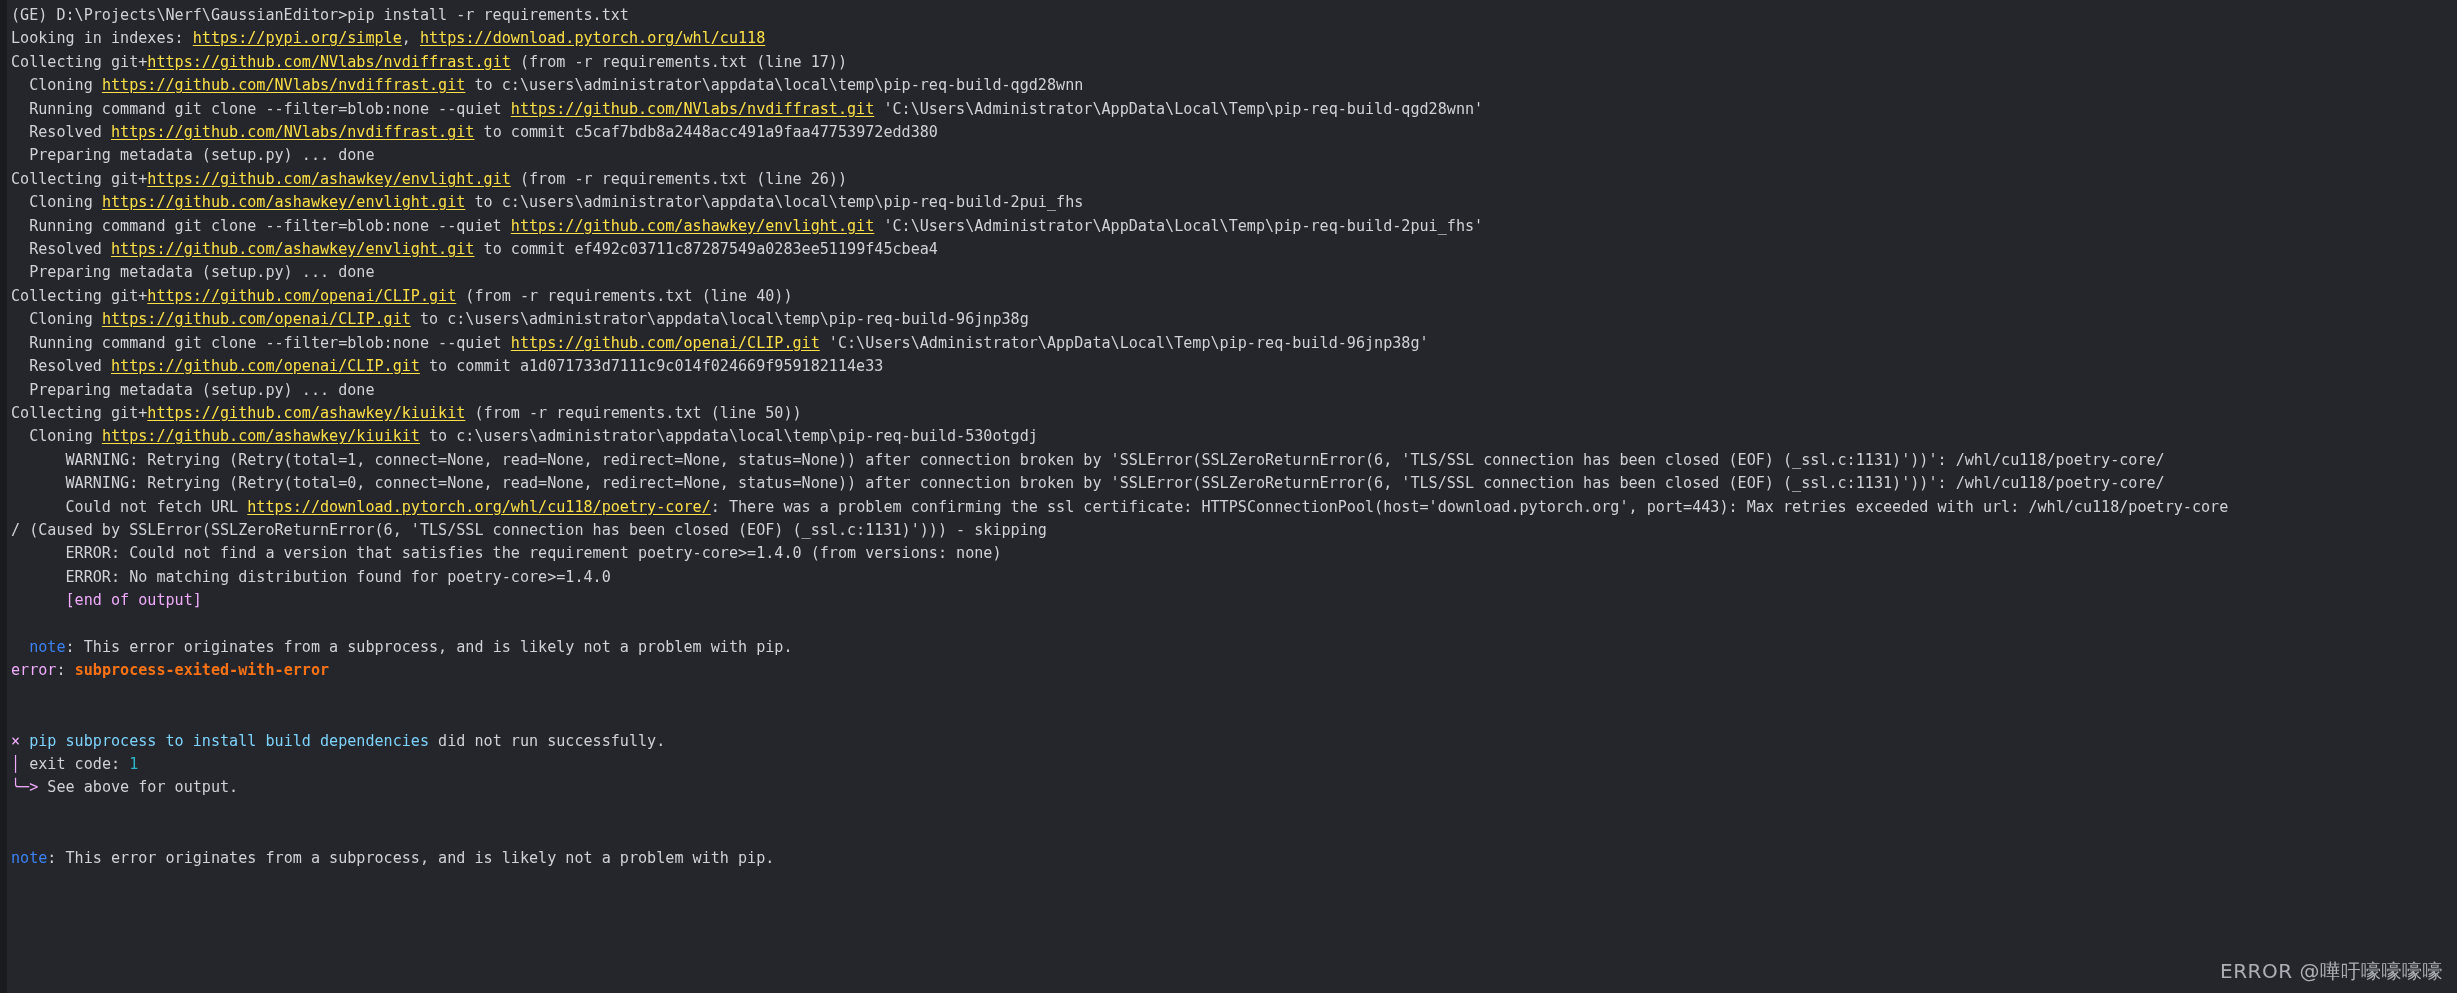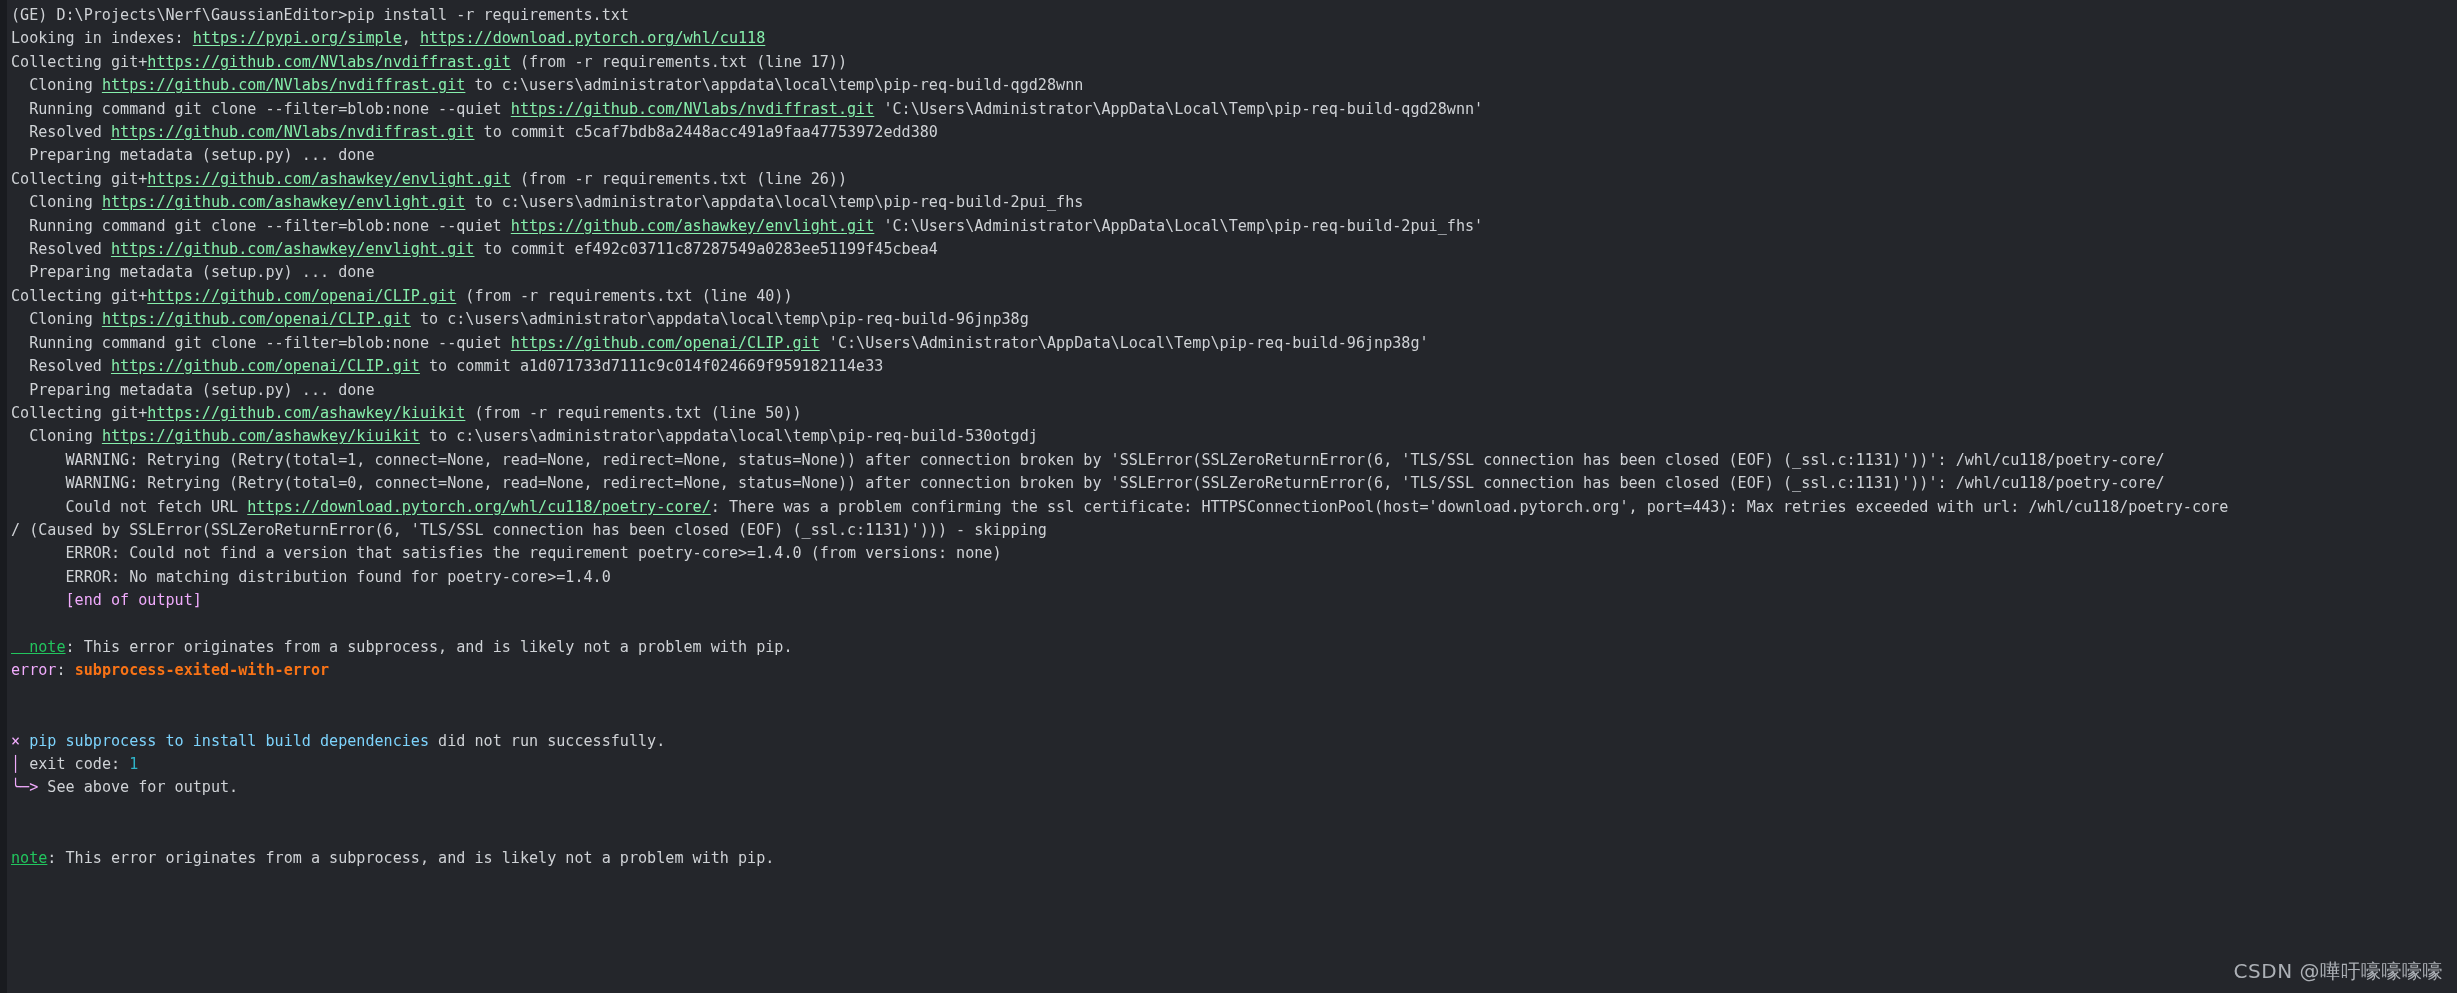--- a/index.html
+++ b/index.html
@@ -40,38 +40,38 @@
     letter-spacing: 0px;
     color: #cfd2d6;
     -webkit-font-smoothing: antialiased;
   }
   .ln {
     white-space: pre;
     height: 23.42px;
     padding-left: 4px;
   }
   .plain   { color: #cfd2d6; }
-  .link    { color: #86efac; text-decoration: underline; text-underline-offset: 2px; }
+  .link    { color: #fde047; text-decoration: underline; text-underline-offset: 2px; }
   .red     { color: #f0abfc; }
   .green   { color: #7dd3fc; }
-  .magenta { color: #22c55e; text-decoration: underline; }
+  .magenta { color: #3b82f6; }
   .cyan    { color: #2fb3c8; }
   .white-b { color: #f97316; font-weight: bold; }
 
   #watermark {
     position: absolute;
     right: 14px;
     bottom: 8px;
     color: #b8bcc2;
     font-family: "DejaVu Sans", "Liberation Sans", sans-serif;
     font-size: 20px;
     letter-spacing: 0.5px;
     opacity: 0.92;
   }
 </style>
 </head>
 <body>
 
 <div id="terminal">
   <div id="gutter"></div>
   <div id="lines"><div class="ln"><span class="plain">(GE) D:\Projects\Nerf\GaussianEditor&gt;pip install -r requirements.txt</span></div><div class="ln"><span class="plain">Looking in indexes: </span><span class="link">https://pypi.org/simple</span><span class="plain">, </span><span class="link">https://download.pytorch.org/whl/cu118</span></div><div class="ln"><span class="plain">Collecting git+</span><span class="link">https://github.com/NVlabs/nvdiffrast.git</span><span class="plain"> (from -r requirements.txt (line 17))</span></div><div class="ln"><span class="plain">  Cloning </span><span class="link">https://github.com/NVlabs/nvdiffrast.git</span><span class="plain"> to c:\users\administrator\appdata\local\temp\pip-req-build-qgd28wnn</span></div><div class="ln"><span class="plain">  Running command git clone --filter=blob:none --quiet </span><span class="link">https://github.com/NVlabs/nvdiffrast.git</span><span class="plain"> 'C:\Users\Administrator\AppData\Local\Temp\pip-req-build-qgd28wnn'</span></div><div class="ln"><span class="plain">  Resolved </span><span class="link">https://github.com/NVlabs/nvdiffrast.git</span><span class="plain"> to commit c5caf7bdb8a2448acc491a9faa47753972edd380</span></div><div class="ln"><span class="plain">  Preparing metadata (setup.py) ... done</span></div><div class="ln"><span class="plain">Collecting git+</span><span class="link">https://github.com/ashawkey/envlight.git</span><span class="plain"> (from -r requirements.txt (line 26))</span></div><div class="ln"><span class="plain">  Cloning </span><span class="link">https://github.com/ashawkey/envlight.git</span><span class="plain"> to c:\users\administrator\appdata\local\temp\pip-req-build-2pui_fhs</span></div><div class="ln"><span class="plain">  Running command git clone --filter=blob:none --quiet </span><span class="link">https://github.com/ashawkey/envlight.git</span><span class="plain"> 'C:\Users\Administrator\AppData\Local\Temp\pip-req-build-2pui_fhs'</span></div><div class="ln"><span class="plain">  Resolved </span><span class="link">https://github.com/ashawkey/envlight.git</span><span class="plain"> to commit ef492c03711c87287549a0283ee51199f45cbea4</span></div><div class="ln"><span class="plain">  Preparing metadata (setup.py) ... done</span></div><div class="ln"><span class="plain">Collecting git+</span><span class="link">https://github.com/openai/CLIP.git</span><span class="plain"> (from -r requirements.txt (line 40))</span></div><div class="ln"><span class="plain">  Cloning </span><span class="link">https://github.com/openai/CLIP.git</span><span class="plain"> to c:\users\administrator\appdata\local\temp\pip-req-build-96jnp38g</span></div><div class="ln"><span class="plain">  Running command git clone --filter=blob:none --quiet </span><span class="link">https://github.com/openai/CLIP.git</span><span class="plain"> 'C:\Users\Administrator\AppData\Local\Temp\pip-req-build-96jnp38g'</span></div><div class="ln"><span class="plain">  Resolved </span><span class="link">https://github.com/openai/CLIP.git</span><span class="plain"> to commit a1d071733d7111c9c014f024669f959182114e33</span></div><div class="ln"><span class="plain">  Preparing metadata (setup.py) ... done</span></div><div class="ln"><span class="plain">Collecting git+</span><span class="link">https://github.com/ashawkey/kiuikit</span><span class="plain"> (from -r requirements.txt (line 50))</span></div><div class="ln"><span class="plain">  Cloning </span><span class="link">https://github.com/ashawkey/kiuikit</span><span class="plain"> to c:\users\administrator\appdata\local\temp\pip-req-build-530otgdj</span></div><div class="ln"><span class="plain">      WARNING: Retrying (Retry(total=1, connect=None, read=None, redirect=None, status=None)) after connection broken by 'SSLError(SSLZeroReturnError(6, 'TLS/SSL connection has been closed (EOF) (_ssl.c:1131)'))': /whl/cu118/poetry-core/</span></div><div class="ln"><span class="plain">      WARNING: Retrying (Retry(total=0, connect=None, read=None, redirect=None, status=None)) after connection broken by 'SSLError(SSLZeroReturnError(6, 'TLS/SSL connection has been closed (EOF) (_ssl.c:1131)'))': /whl/cu118/poetry-core/</span></div><div class="ln"><span class="plain">      Could not fetch URL </span><span class="link">https://download.pytorch.org/whl/cu118/poetry-core/</span><span class="plain">: There was a problem confirming the ssl certificate: HTTPSConnectionPool(host='download.pytorch.org', port=443): Max retries exceeded with url: /whl/cu118/poetry-core</span></div><div class="ln"><span class="plain">/ (Caused by SSLError(SSLZeroReturnError(6, 'TLS/SSL connection has been closed (EOF) (_ssl.c:1131)'))) - skipping</span></div><div class="ln"><span class="plain">      ERROR: Could not find a version that satisfies the requirement poetry-core&gt;=1.4.0 (from versions: none)</span></div><div class="ln"><span class="plain">      ERROR: No matching distribution found for poetry-core&gt;=1.4.0</span></div><div class="ln"><span class="red">      [end of output]</span></div><div class="ln"><span class="plain"> </span></div><div class="ln"><span class="magenta">  note</span><span class="plain">: This error originates from a subprocess, and is likely not a problem with pip.</span></div><div class="ln"><span class="red">error</span><span class="plain">: </span><span class="white-b">subprocess-exited-with-error</span></div><div class="ln"><span class="plain"> </span></div><div class="ln"><span class="plain"> </span></div><div class="ln"><span class="red">× </span><span class="green">pip subprocess to install build dependencies</span><span class="plain"> did not run successfully.</span></div><div class="ln"><span class="red">│ </span><span class="plain">exit code: </span><span class="cyan">1</span></div><div class="ln"><span class="red">╰─&gt; </span><span class="plain">See above for output.</span></div><div class="ln"><span class="plain"> </span></div><div class="ln"><span class="plain"> </span></div><div class="ln"><span class="magenta">note</span><span class="plain">: This error originates from a subprocess, and is likely not a problem with pip.</span></div></div>
-  <div id="watermark">CSDN @嘩吁嚎嚎嚎嚎</div>
+  <div id="watermark">ERROR @嘩吁嚎嚎嚎嚎</div>
 </div>
 
 </body></html>

